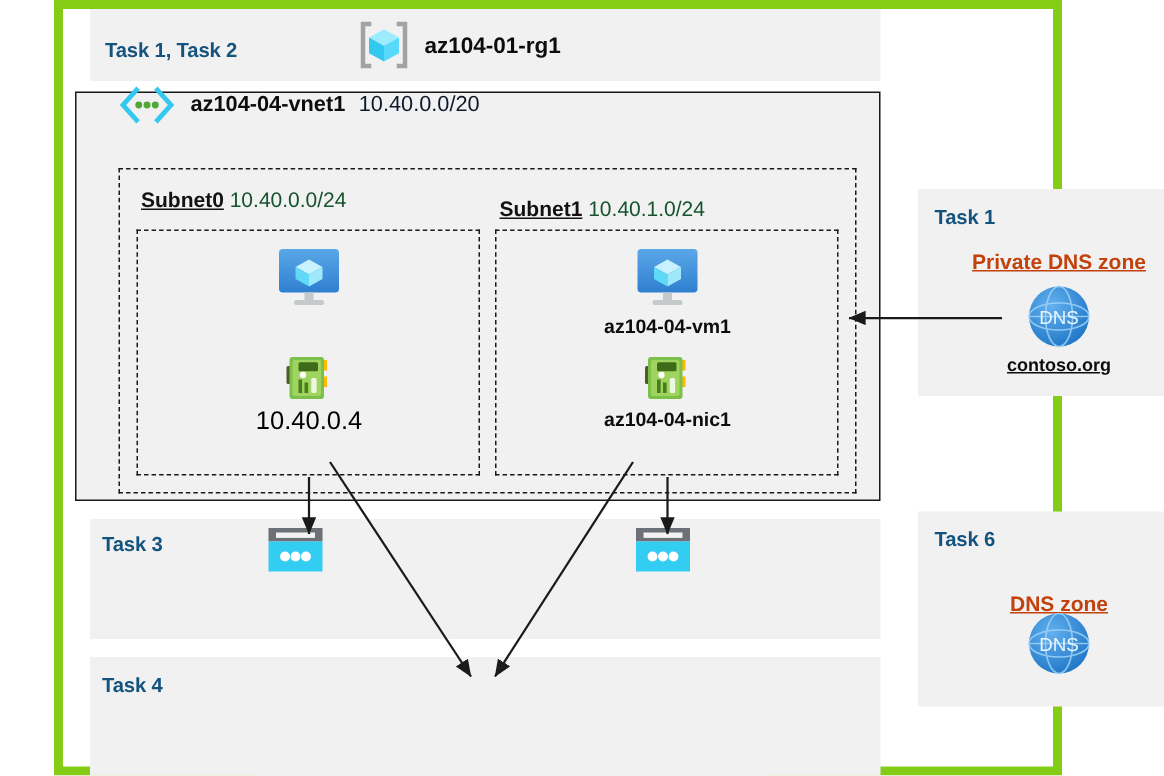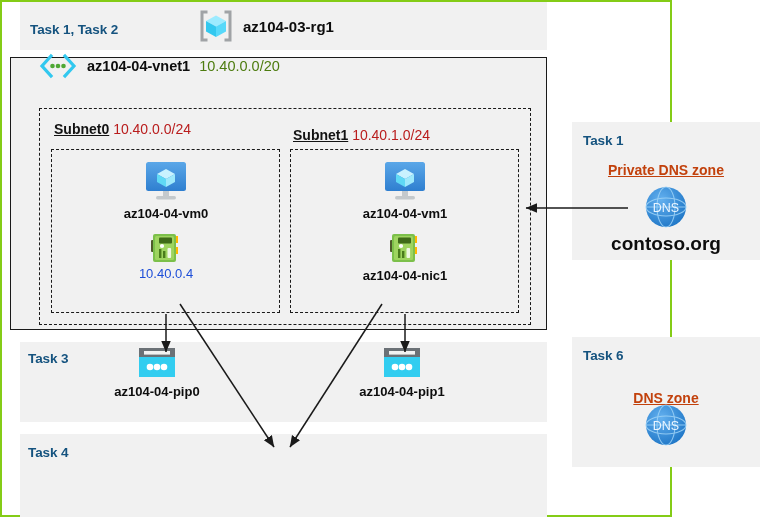--- a/index.html
+++ b/index.html
@@ -7,21 +7,22 @@
   html, body {
     width: 776px; height: 517px;
     background: #ffffff;
     font-family: "Liberation Sans", sans-serif;
     overflow: hidden;
   }
   #canvas {
     position: relative;
     width: 672px; height: 517px;
     background: #ffffff;
-    border: 2px solid #84cc16;
+    border: 6px solid #84cc16;
+    margin-left: 36px;
   }
   
   .panel {
     position: absolute;
     background: #f1f1f1;
   }
   .task-label {
     position: absolute;
     color: #15537f;
     font-weight: bold;
@@ -34,50 +35,50 @@
     border: 1.6px dashed #1a1a1a;
     background: transparent;
   }
   .hdr {
     position: absolute;
     white-space: nowrap;
     font-size: 14px;
     color: #121212;
   }
   .hdr b { font-weight: bold; text-decoration: underline; }
-  .hdr .cidr { font-weight: normal; color: #b91c1c; }
+  .hdr .cidr { font-weight: normal; color: #14532d; }
 
   .node {
     position: absolute;
     text-align: center;
     white-space: nowrap;
   }
   .node .cap {
     font-size: 13px;
     font-weight: bold;
     color: #0d0d0d;
     line-height: 1.25;
     margin-top: 2px;
   }
   .node .sub {
-    font-size: 13px;
+    font-size: 17px;
     font-weight: normal;
-    color: #1d4ed8;
+    color: #000000;
     line-height: 1.25;
   }
   .ic { display: block; margin: 0 auto; }
   svg { display: block; overflow: visible; }
 
   #wires { position: absolute; left: 0; top: 0; width: 776px; height: 517px; pointer-events: none; }
 
   .title-row { position: absolute; display: flex; align-items: center; gap: 9px; }
   .title-row .rg-name { font-size: 15px; font-weight: bold; color: #0d0d0d; }
   .vnet-row { position: absolute; display: flex; align-items: center; gap: 9px; }
   .vnet-row .vn-name { font-size: 14.5px; font-weight: bold; color: #0d0d0d; }
-  .vnet-row .vn-cidr { font-size: 14.5px; font-weight: normal; color: #4d7c0f; }
+  .vnet-row .vn-cidr { font-size: 14.5px; font-weight: normal; color: #0f172a; }
 
   .zone-title {
     position: absolute;
     font-size: 14px; font-weight: bold; color: #c2410c;
     white-space: nowrap; text-align: center; text-decoration: underline;
   }
 </style>
 </head>
 <body>
 
@@ -92,21 +93,21 @@
       <svg width="36" height="36" viewBox="0 0 36 36">
 
         <path d="M9.5 4 L4 4 L4 32 L9.5 32" fill="none" stroke="#a0a3a6" stroke-width="3"></path>
         <path d="M26.5 4 L32 4 L32 32 L26.5 32" fill="none" stroke="#a0a3a6" stroke-width="3"></path>
 
         <polygon points="18,7.5 28,13 18,18.5 8,13" fill="#9cebff"></polygon>
         <polygon points="8,13 18,18.5 18,29 8,23.5" fill="#32c8ef"></polygon>
         <polygon points="28,13 18,18.5 18,29 28,23.5" fill="#57d9fa"></polygon>
       </svg>
     </span>
-    <span class="rg-name">az104-03-rg1</span>
+    <span class="rg-name">az104-01-rg1</span>
   </div>
 
   <div class="panel" style="left:8px; top:55px; width:537px; height:273px; border:1px solid #1a1a1a; background:#f1f1f1;"></div>
 
   <div class="vnet-row" style="left:36px; top:51px;">
     <span class="ic">
       <svg width="40" height="26" viewBox="0 0 40 26">
         <path d="M13 3 L4 13 L13 23" fill="none" stroke="#32c8ef" stroke-width="3.2" stroke-linecap="square"></path>
         <path d="M27 3 L36 13 L27 23" fill="none" stroke="#32c8ef" stroke-width="3.2" stroke-linecap="square"></path>
         <circle cx="14.5" cy="13" r="2.3" fill="#4fa834"></circle>
@@ -136,21 +137,20 @@
           </linearGradient>
         </defs>
         <rect x="4" y="2" width="40" height="29" rx="2.5" fill="url(#vmg0)"></rect>
         <polygon points="24,9 33,14 24,19 15,14" fill="#c9f2ff"></polygon>
         <polygon points="15,14 24,19 24,27 15,22" fill="#5fd9f5"></polygon>
         <polygon points="33,14 24,19 24,27 33,22" fill="#9fe9fb"></polygon>
         <rect x="21" y="31" width="6" height="5" fill="#c4c9cc"></rect>
         <rect x="14" y="36" width="20" height="3.4" rx="1.7" fill="#c4c9cc"></rect>
       </svg>
     </span>
-    <div class="cap">az104-04-vm0</div>
   </div>
 
   <div class="node" style="left:104px; top:230px; width:120px;">
     <span class="ic">
       <svg width="36" height="34" viewBox="0 0 36 34" style="margin:0 auto;">
         <rect x="25" y="4" width="5" height="7" fill="#ffb900"></rect>
         <rect x="25" y="15" width="5" height="7" fill="#ffb900"></rect>
         <rect x="3" y="8" width="5" height="12" rx="1" fill="#4f5b2a"></rect>
         <rect x="5" y="2" width="23" height="28" rx="2" fill="#7cc04a"></rect>
         <rect x="7" y="4" width="19" height="24" rx="1.5" fill="#9ed45f"></rect>
@@ -215,35 +215,33 @@
     <span class="ic">
       <svg width="44" height="36" viewBox="0 0 44 36" style="margin:0 auto;">
         <rect x="4" y="2" width="36" height="9" fill="#6b7176"></rect>
         <rect x="9" y="5" width="26" height="3.6" fill="#f2f2f2"></rect>
         <rect x="4" y="11" width="36" height="20" fill="#32cdf0"></rect>
         <circle cx="15" cy="21" r="3.3" fill="#ffffff"></circle>
         <circle cx="22" cy="21" r="3.3" fill="#ffffff"></circle>
         <circle cx="29" cy="21" r="3.3" fill="#ffffff"></circle>
       </svg>
     </span>
-    <div class="cap">az104-04-pip0</div>
   </div>
 
   <div class="node" style="left:340px; top:344px; width:120px;">
     <span class="ic">
       <svg width="44" height="36" viewBox="0 0 44 36" style="margin:0 auto;">
         <rect x="4" y="2" width="36" height="9" fill="#6b7176"></rect>
         <rect x="9" y="5" width="26" height="3.6" fill="#f2f2f2"></rect>
         <rect x="4" y="11" width="36" height="20" fill="#32cdf0"></rect>
         <circle cx="15" cy="21" r="3.3" fill="#ffffff"></circle>
         <circle cx="22" cy="21" r="3.3" fill="#ffffff"></circle>
         <circle cx="29" cy="21" r="3.3" fill="#ffffff"></circle>
       </svg>
     </span>
-    <div class="cap">az104-04-pip1</div>
   </div>
 
   <div class="panel" style="left:18px; top:432px; width:527px; height:84px;"></div>
   <div class="task-label" style="left:26px; top:443px;">Task 4</div>
 
 
   <div class="panel" style="left:570px; top:120px; width:188px; height:138px;"></div>
   <div class="task-label" style="left:581px; top:131px;">Task 1</div>
   <div class="zone-title" style="left:570px; top:160px; width:188px;">Private DNS zone</div>
 
@@ -258,21 +256,21 @@
         </defs>
         <circle cx="23" cy="23" r="20" fill="url(#dnsg0)"></circle>
         <g fill="none" stroke="#9ed3f7" stroke-width="1.1" opacity="0.85">
           <ellipse cx="23" cy="23" rx="9" ry="20"></ellipse>
           <ellipse cx="23" cy="23" rx="20" ry="9"></ellipse>
           <line x1="3" y1="23" x2="43" y2="23"></line>
         </g>
         <text x="23" y="28" text-anchor="middle" font-family="Liberation Sans, sans-serif" font-size="12.5" fill="#eaf5ff">DNS</text>
       </svg>
     </span>
-    <div class="cap" style="font-size:19px;">contoso.org</div>
+    <div class="cap" style="font-size:12px;text-decoration:underline;">contoso.org</div>
   </div>
 
   <div class="panel" style="left:570px; top:335px; width:188px; height:130px;"></div>
   <div class="task-label" style="left:581px; top:346px;">Task 6</div>
   <div class="zone-title" style="left:570px; top:388px; width:188px;">DNS zone</div>
 
   <div class="node" style="left:604px; top:400px; width:120px;">
     <span class="ic">
       <svg width="46" height="46" viewBox="0 0 46 46" style="margin:0 auto;">
         <defs>

